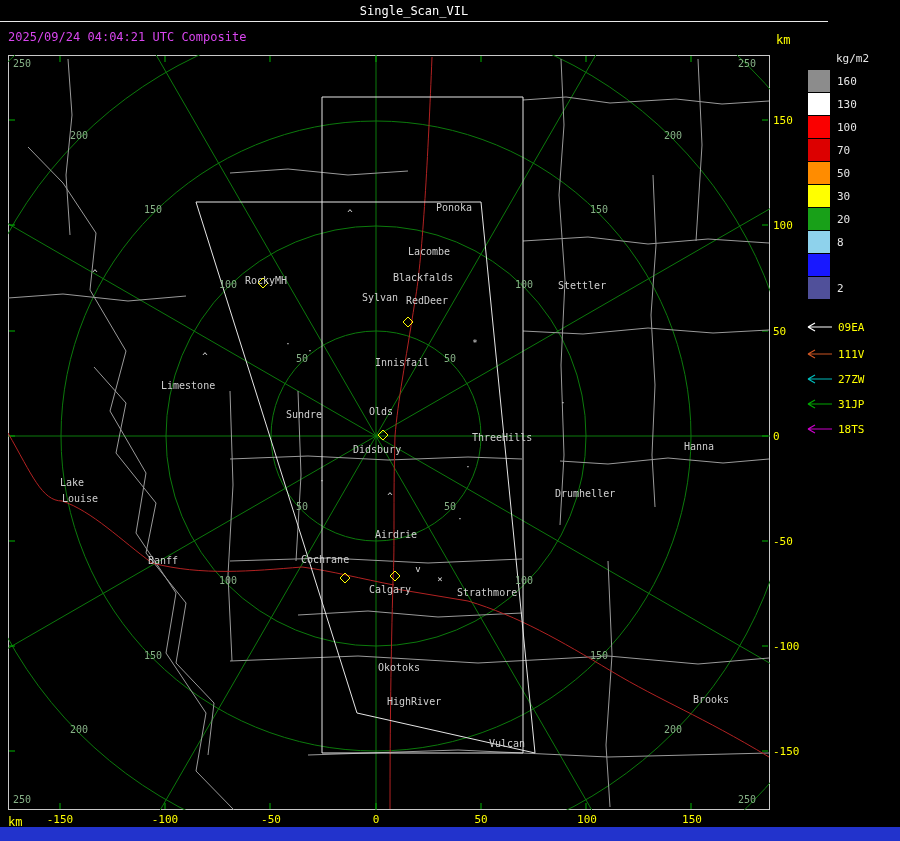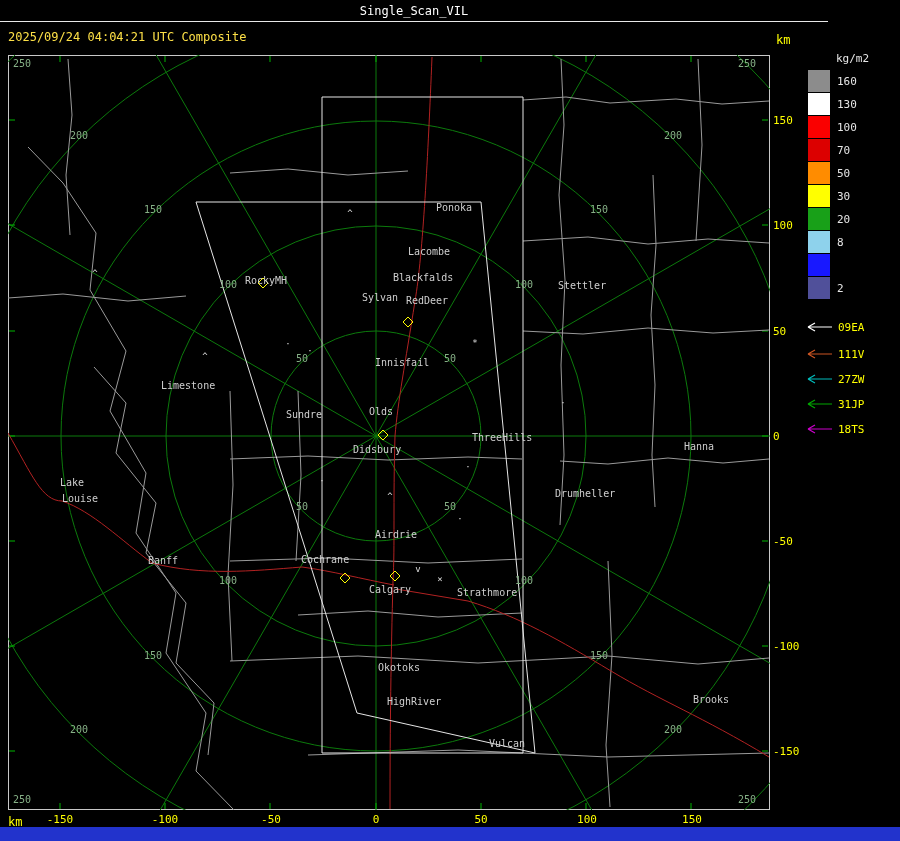--- a/index.html
+++ b/index.html
@@ -1,21 +1,21 @@
 <!DOCTYPE html>
 <html><head>
 <meta charset="utf-8">
 <style>
   html,body{margin:0;padding:0;background:#000;}
   body{width:900px;height:841px;position:relative;overflow:hidden;
        font-family:"DejaVu Sans Mono","Liberation Mono",monospace;}
   .titlebar{position:absolute;left:0;top:0;width:828px;height:21px;
             border-bottom:1px solid #e8e8e8;color:#fff;font-size:12px;
             display:flex;align-items:center;justify-content:center;}
-  .timestamp{position:absolute;left:8px;top:30px;color:#fde047;font-size:12px;}
+  .timestamp{position:absolute;left:8px;top:30px;color:#d946ef;font-size:12px;}
   .km-top{position:absolute;left:776px;top:33px;color:#ffff00;font-size:12px;}
   #plot{position:absolute;left:8px;top:55px;}
   .raxis span{position:absolute;left:773px;color:#ffff00;font-size:11px;}
   .baxis span{position:absolute;top:813px;color:#ffff00;font-size:11px;transform:translateX(-50%);}
   .km-bottom{position:absolute;left:8px;top:815px;color:#ffff00;font-size:12px;}
   #legend{position:absolute;left:800px;top:48px;}
   .taskbar{position:absolute;left:0;top:827px;width:900px;height:14px;background:#2233cc;}
   svg path{fill:none;}
   svg text{font-family:"DejaVu Sans Mono","Liberation Mono",monospace;}
   #plot .city{font-size:10px;}

